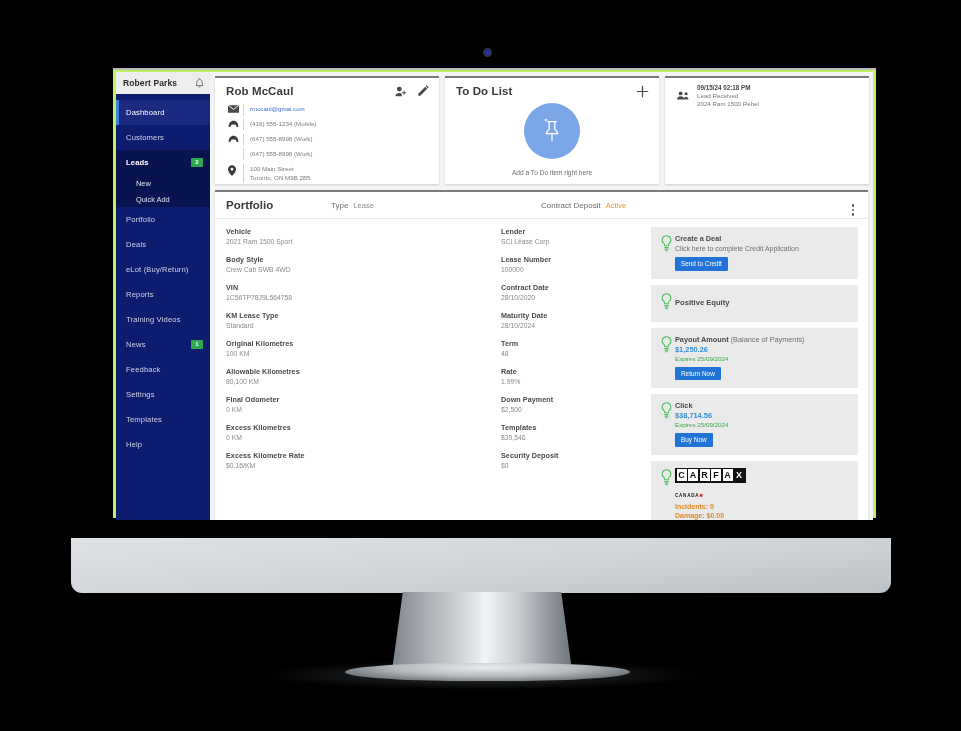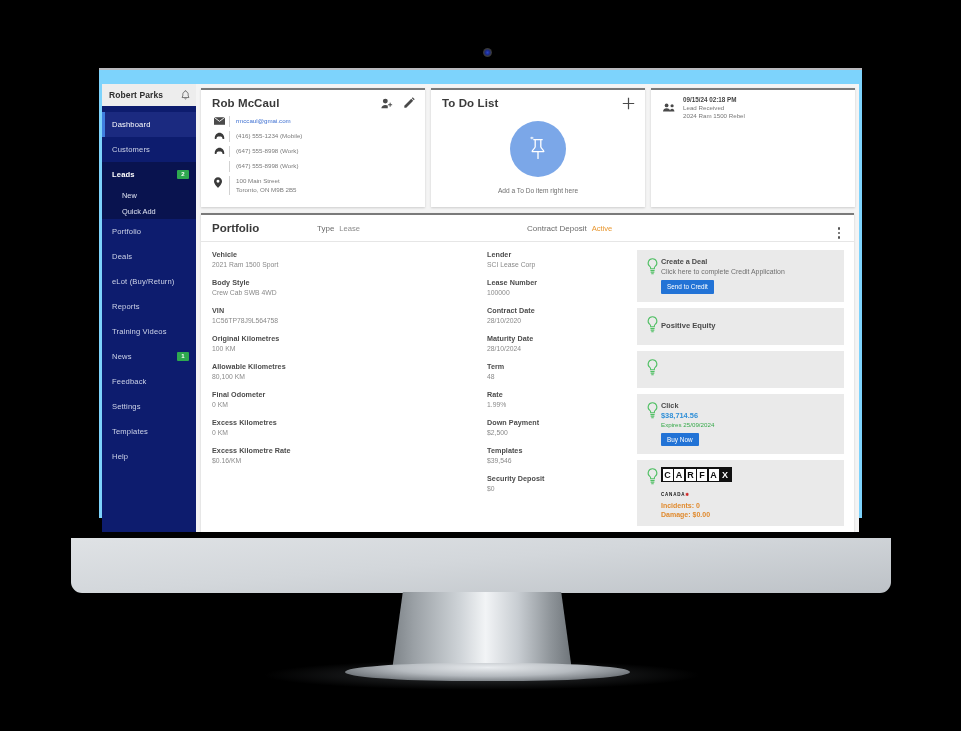--- a/index.html
+++ b/index.html
@@ -12,25 +12,25 @@
 
   #stage { position: relative; width: 961px; height: 731px; background:#000; }
 
   
   .webcam-dot {
     position: absolute; left: 483px; top: 48px;
     width: 9px; height: 9px; border-radius: 50%;
     background: radial-gradient(circle at 50% 50%, #2a44c8 0%, #1b2a86 35%, #3a3a3a 60%, #1a1a1a 100%);
   }
   .screen-bezel {
-    position: absolute; left: 99px; top: 68px;
+    position: absolute; left: 113px; top: 68px;
     width: 763px; height: 450px;
-    background: #7dd3fc;
+    background: #bef264;
     border-top: 2px solid #b9b9bd;
-    padding: 14px 3px 0 3px;
+    padding: 2px 3px 0 3px;
   }
   .screen {
     position: relative; width: 100%; height: 448px;
     background: #ffffff; overflow: hidden; display: flex;
   }
   .monitor-chin {
     position: absolute; left: 71px; top: 538px;
     width: 820px; height: 55px;
     border-radius: 0 0 11px 11px;
     background: linear-gradient(175deg, #dfe2e5 0%, #d3d7db 45%, #bdc2c7 100%);
@@ -393,20 +393,24 @@
               </div>
               <div class="pf-entry">
                 <div class="lbl">Body Style</div>
                 <div class="val">Crew Cab SWB 4WD</div>
               </div>
               <div class="pf-entry">
                 <div class="lbl">VIN</div>
                 <div class="val">1C56TP78J9L564758</div>
               </div>
               <div class="pf-entry">
+                <div class="lbl">KM Lease Type</div>
+                <div class="val">Standard</div>
+              </div>
+              <div class="pf-entry">
                 <div class="lbl">Original Kilometres</div>
                 <div class="val">100 KM</div>
               </div>
               <div class="pf-entry">
                 <div class="lbl">Allowable Kilometres</div>
                 <div class="val">80,100 KM</div>
               </div>
               <div class="pf-entry">
                 <div class="lbl">Final Odometer</div>
                 <div class="val">0 KM</div>
@@ -485,20 +489,29 @@
                 </span>
                 <span class="act-title">Positive Equity</span>
               </div>
 
               <div class="act-card">
                 <span class="bulb">
                   <svg width="13" height="17" viewBox="0 0 16 21">
                       <path d="M8 .9a5.3 5.3 0 00-3.3 9.5c.6.5 1 1.2 1 2v1h4.6v-1c0-.8.4-1.5 1-2A5.3 5.3 0 008 .9z" fill="none" stroke="#4fbf63" stroke-width="1.3"></path>
                       <path d="M5.9 15.6h4.2M6.3 17.6h3.4M7 19.4h2" stroke="#4fbf63" stroke-width="1.3" stroke-linecap="round"></path>
                     </svg>
+                </span>
+                <span>
+                  <div class="act-title">
+                    <span>Payout Amount</span>
+                    <span class="soft">(Balance of Payments)</span>
+                  </div>
+                  <div class="act-amt">$1,250.26</div>
+                  <div class="act-exp">Expires 25/09/2024</div>
+                  <button class="btn-blue">Return Now</button>
                 </span>
               </div>
 
               <div class="act-card">
                 <span class="bulb">
                   <svg width="13" height="17" viewBox="0 0 16 21">
                       <path d="M8 .9a5.3 5.3 0 00-3.3 9.5c.6.5 1 1.2 1 2v1h4.6v-1c0-.8.4-1.5 1-2A5.3 5.3 0 008 .9z" fill="none" stroke="#4fbf63" stroke-width="1.3"></path>
                       <path d="M5.9 15.6h4.2M6.3 17.6h3.4M7 19.4h2" stroke="#4fbf63" stroke-width="1.3" stroke-linecap="round"></path>
                     </svg>
                 </span>

